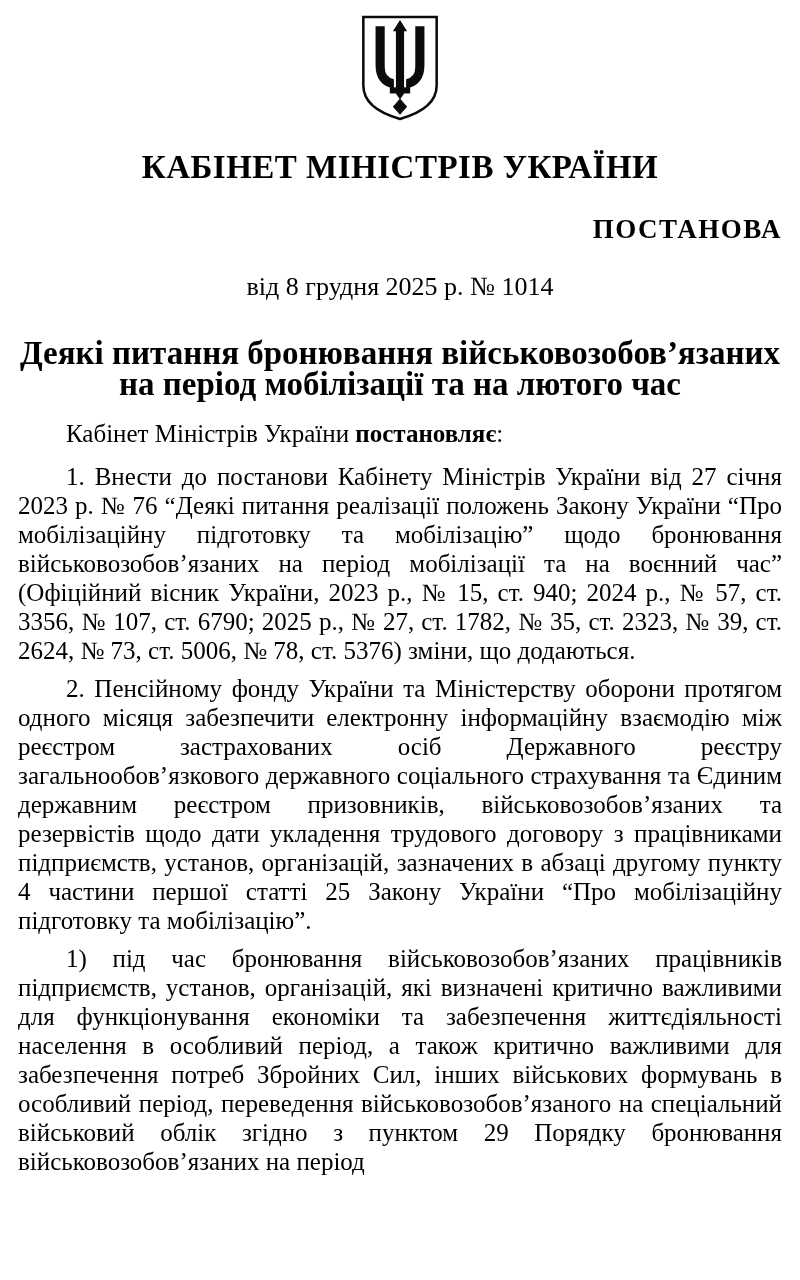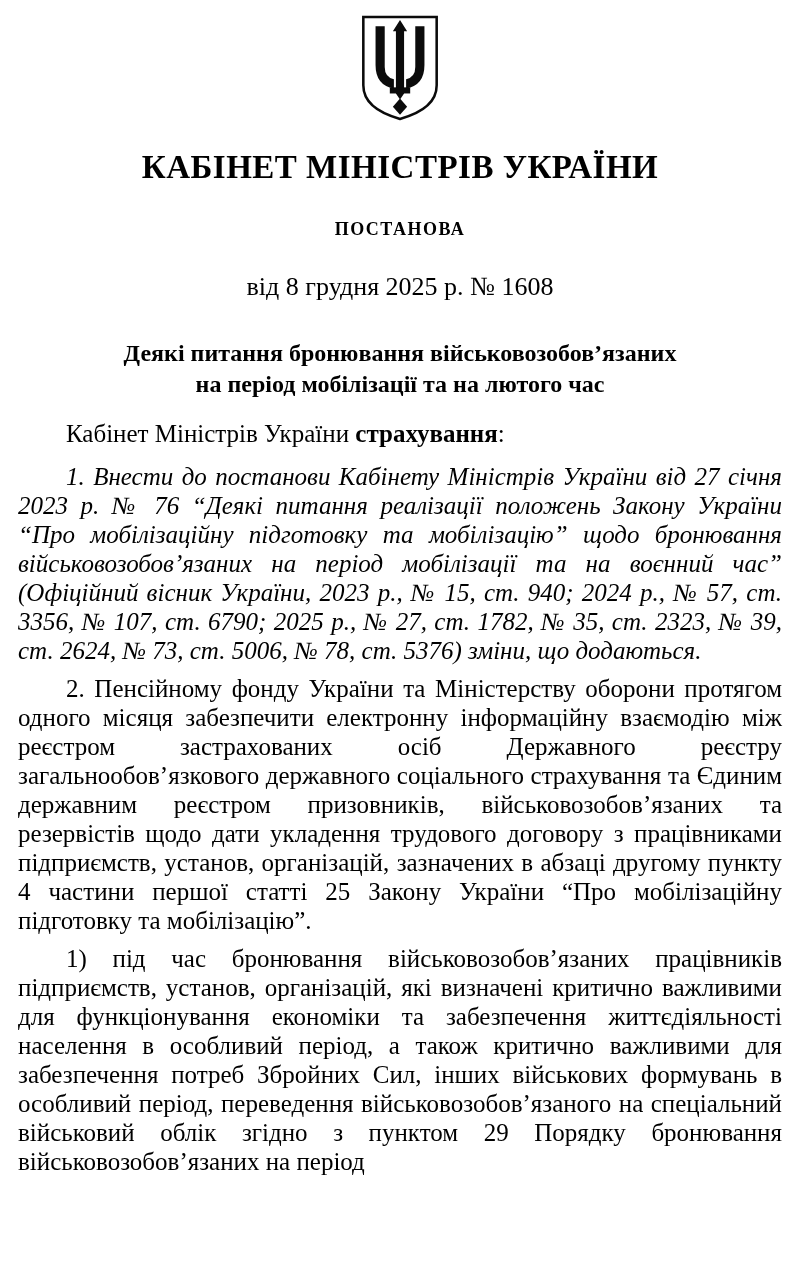--- a/index.html
+++ b/index.html
@@ -24,42 +24,42 @@
   .org-name {
     margin: 26px 0 0;
     text-align: center;
     font-size: 33px;
     line-height: 38px;
     font-weight: bold;
     letter-spacing: 0.5px;
   }
   .doc-type {
     margin: 28px 0 0;
-    text-align: center;
-    font-size: 18px;
+    text-align: right;
+    font-size: 27px;
     line-height: 31px;
     font-weight: bold;
     letter-spacing: 1.5px;
   }
   .date-line {
     margin: 27px 0 0;
     text-align: center;
     font-size: 26px;
     line-height: 30px;
   }
   .city {
     margin: 29px 0 0;
     text-align: center;
     font-size: 26px;
     line-height: 30px;
   }
   .doc-title {
     margin: 36px 0 0;
     text-align: center;
-    font-size: 24px;
+    font-size: 33px;
     line-height: 31px;
     font-weight: bold;
   }
   .doc-body {
     margin-top: 19px;
   }
   .preamble {
     font-size: 25px;
     line-height: 29px;
     text-indent: 48px;
@@ -67,21 +67,20 @@
   }
   .doc-body p.para {
     font-size: 25px;
     line-height: 29px;
     text-align: justify;
     text-indent: 48px;
     margin: 9px 0 0;
   }
   .doc-body p.para.first {
     margin-top: 14px;
-    font-style: italic;
   }
   .bold { font-weight: bold; }
 </style>
 </head>
 <body>
 
 <div class="page">
 
   <svg class="emblem" viewBox="0 0 80 106" aria-hidden="true">
     <path d="M4,3 H76 V70 Q76 93 40,103 Q4 93 4,70 Z" fill="#ffffff" stroke="#0b0b0b" stroke-width="2.5"></path>
@@ -96,31 +95,31 @@
       <path d="M30,72 H50 V78 H30 Z"></path>
 
       <path d="M40,83 L47,91 L40,99 L33,91 Z"></path>
     </g>
   </svg>
 
   <div class="org-name">КАБІНЕТ МІНІСТРІВ УКРАЇНИ</div>
 
   <div class="doc-type">ПОСТАНОВА</div>
 
-  <div class="date-line">від 8 грудня 2025 р. № 1608</div>
+  <div class="date-line">від 8 грудня 2025 р. № 1014</div>
 
 
   <div class="doc-title">
     <div>Деякі питання бронювання військовозобов’язаних</div>
     <div>на період мобілізації та на лютого час</div>
   </div>
 
   <div class="doc-body">
 
-    <p class="preamble"><span>Кабінет Міністрів України </span><span class="bold">страхування</span><span>:</span></p>
+    <p class="preamble"><span>Кабінет Міністрів України </span><span class="bold">постановляє</span><span>:</span></p>
 
     <p class="para first">1. Внести до постанови Кабінету Міністрів України від 27 січня 2023 р. № 76 “Деякі питання реалізації положень Закону України “Про мобілізаційну підготовку та мобілізацію” щодо бронювання військовозобов’язаних на період мобілізації та на воєнний час” (Офіційний вісник України, 2023 р., № 15, ст. 940; 2024 р., № 57, ст. 3356, № 107, ст. 6790; 2025 р., № 27, ст. 1782, № 35, ст. 2323, № 39, ст. 2624, № 73, ст. 5006, № 78, ст. 5376) зміни, що додаються.</p>
 
     <p class="para">2. Пенсійному фонду України та Міністерству оборони протягом одного місяця забезпечити електронну інформаційну взаємодію між реєстром застрахованих осіб Державного реєстру загальнообов’язкового державного соціального страхування та Єдиним державним реєстром призовників, військовозобов’язаних та резервістів щодо дати укладення трудового договору з працівниками підприємств, установ, організацій, зазначених в абзаці другому пункту 4 частини першої статті 25 Закону України “Про мобілізаційну підготовку та мобілізацію”.</p>
 
 
     <p class="para">1) під час бронювання військовозобов’язаних працівників підприємств, установ, організацій, які визначені критично важливими для функціонування економіки та забезпечення життєдіяльності населення в особливий період, а також критично важливими для забезпечення потреб Збройних Сил, інших військових формувань в особливий період, переведення військовозобов’язаного на спеціальний військовий облік згідно з пунктом 29 Порядку бронювання військовозобов’язаних на період</p>
 
   </div>
 

